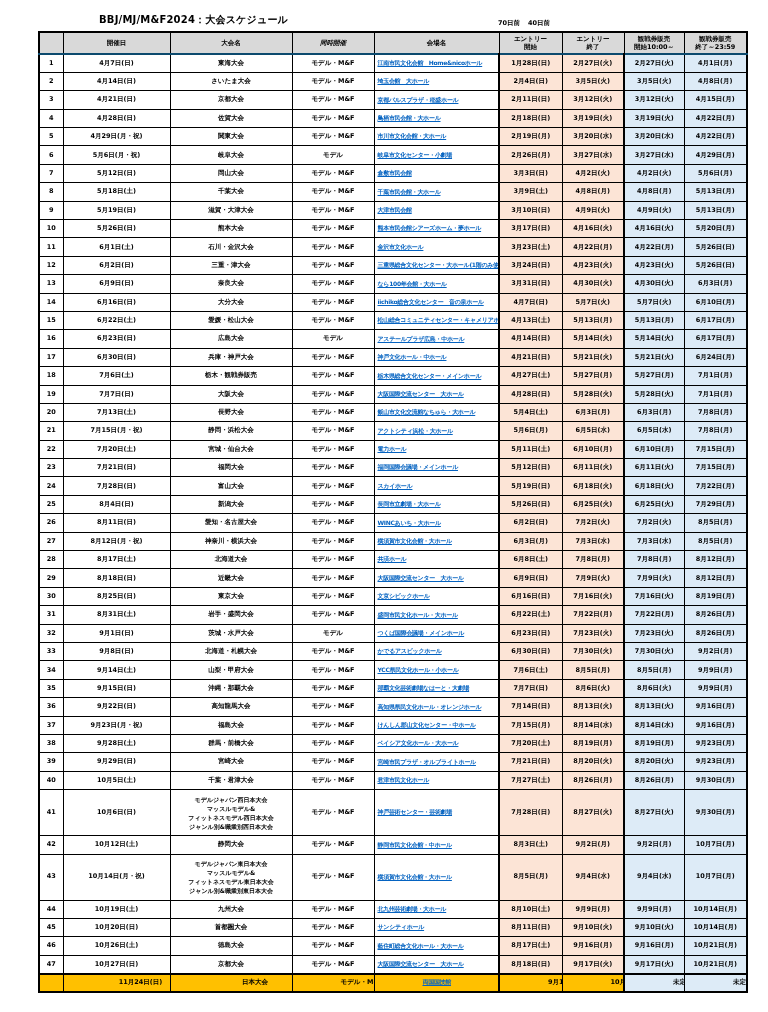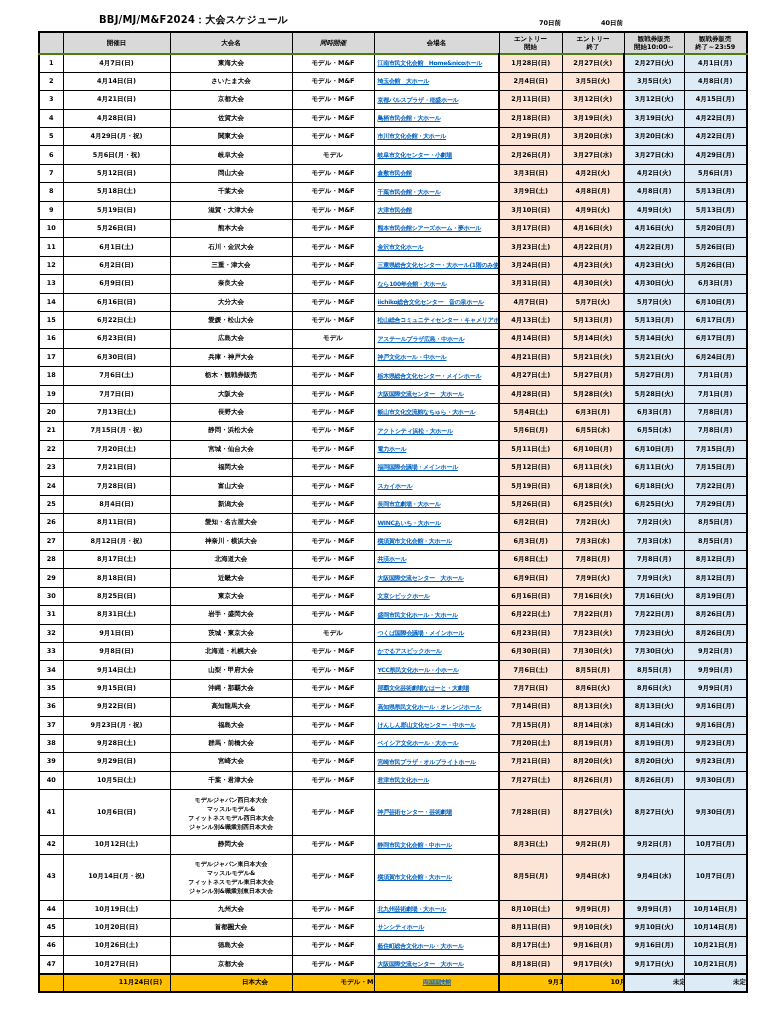--- a/index.html
+++ b/index.html
@@ -13,40 +13,40 @@
   html,body{margin:0;padding:0;}
   body{
     width:768px;height:1012px;background:#ffffff;position:relative;
     font-family:"DejaVu Sans","Liberation Sans",sans-serif;color:#000;
   }
   .title{
     position:absolute;left:99px;top:13px;
     font-size:10px;font-weight:bold;letter-spacing:0.2px;
   }
   .note{
-    position:absolute;top:19px;font-size:6.5px;font-weight:600;text-align:right;
+    position:absolute;top:19px;font-size:6.5px;font-weight:600;text-align:left;
   }
   #note70{left:498px;width:63px;}
-  #note40{left:561px;width:62px;}
+  #note40{left:528px;width:62px;}
   table{
     position:absolute;left:38px;top:31px;width:708px;
     border-collapse:collapse;table-layout:fixed;
     border:2px solid #000;
   }
   th,td{
     border:1px solid #000;overflow:hidden;white-space:nowrap;
     text-align:center;vertical-align:middle;
     font-size:6.5px;font-weight:600;padding:0;
   }
   thead th{
     background:var(--header_bg);height:22px;
     white-space:pre-line;line-height:1.3;font-weight:600;
   }
   thead th.h-type{font-weight:800;font-style:italic;}
-  thead tr{border-bottom:2px solid #4d7c0f;}
+  thead tr{border-bottom:2px solid #0c4a6e;}
   tbody td{height:18.4px;line-height:1.1;}
   tr.tall td{height:46px;}
   tr.tall td.c-name{white-space:pre-line;font-size:6px;line-height:1.5;}
   .c-venue{text-align:left;padding-left:3px;font-size:6px;letter-spacing:-0.3px;}
   .venue-link{color:var(--link);text-decoration:underline;cursor:pointer;}
   .c-es,.c-ee{background:var(--entry_bg);}
   .c-ss,.c-se{background:var(--sale_bg);}
   .c-es,.c-ss{border-left:2px solid #000;}
   tr.highlight td{background:var(--highlight_bg);border-top:2px solid #000;border-bottom:2px solid #000;padding-left:48px;}
   tr.highlight td.c-ss,tr.highlight td.c-se{background:var(--sale_bg);text-align:right;}
@@ -425,21 +425,21 @@
         <td class="c-type">モデル・M&amp;F</td>
         <td class="c-venue"><span class="venue-link">盛岡市民文化ホール・大ホール</span></td>
         <td class="c-es">6月22日(土)</td>
         <td class="c-ee">7月22日(月)</td>
         <td class="c-ss">7月22日(月)</td>
         <td class="c-se">8月26日(月)</td>
       </tr>
       <tr>
         <td class="c-num">32</td>
         <td class="c-date">9月1日(日)</td>
-        <td class="c-name">茨城・東京大会</td>
+        <td class="c-name">茨城・水戸大会</td>
         <td class="c-type">モデル</td>
         <td class="c-venue"><span class="venue-link">つくば国際会議場・メインホール</span></td>
         <td class="c-es">6月23日(日)</td>
         <td class="c-ee">7月23日(火)</td>
         <td class="c-ss">7月23日(火)</td>
         <td class="c-se">8月26日(月)</td>
       </tr>
       <tr>
         <td class="c-num">33</td>
         <td class="c-date">9月8日(日)</td>

